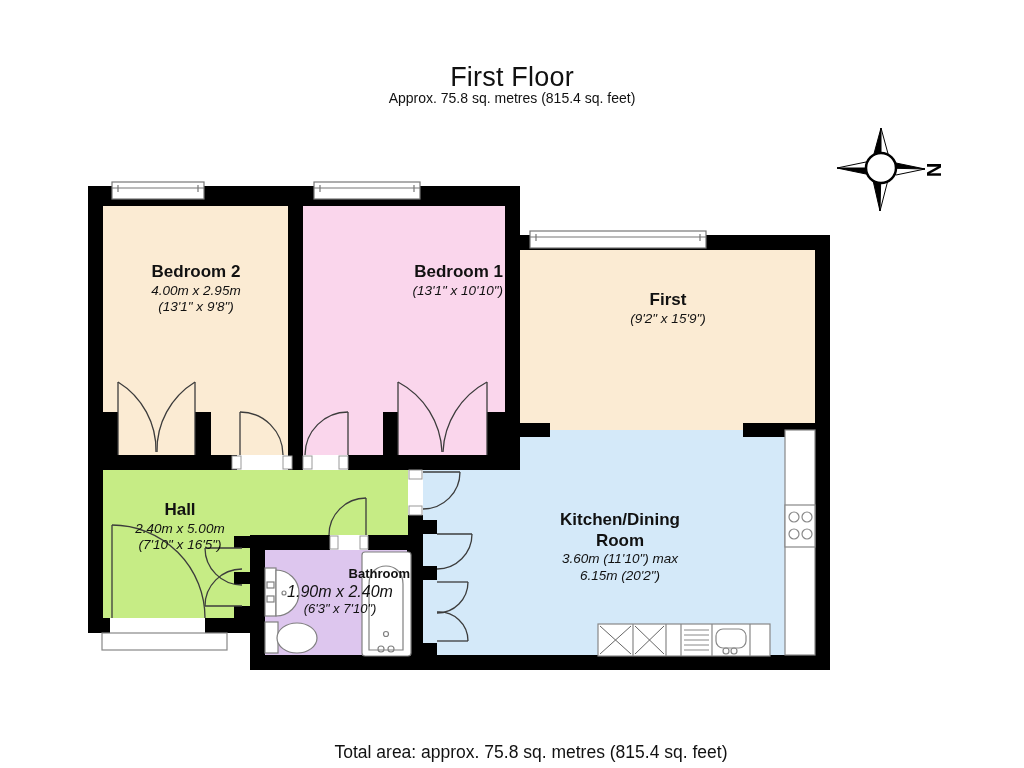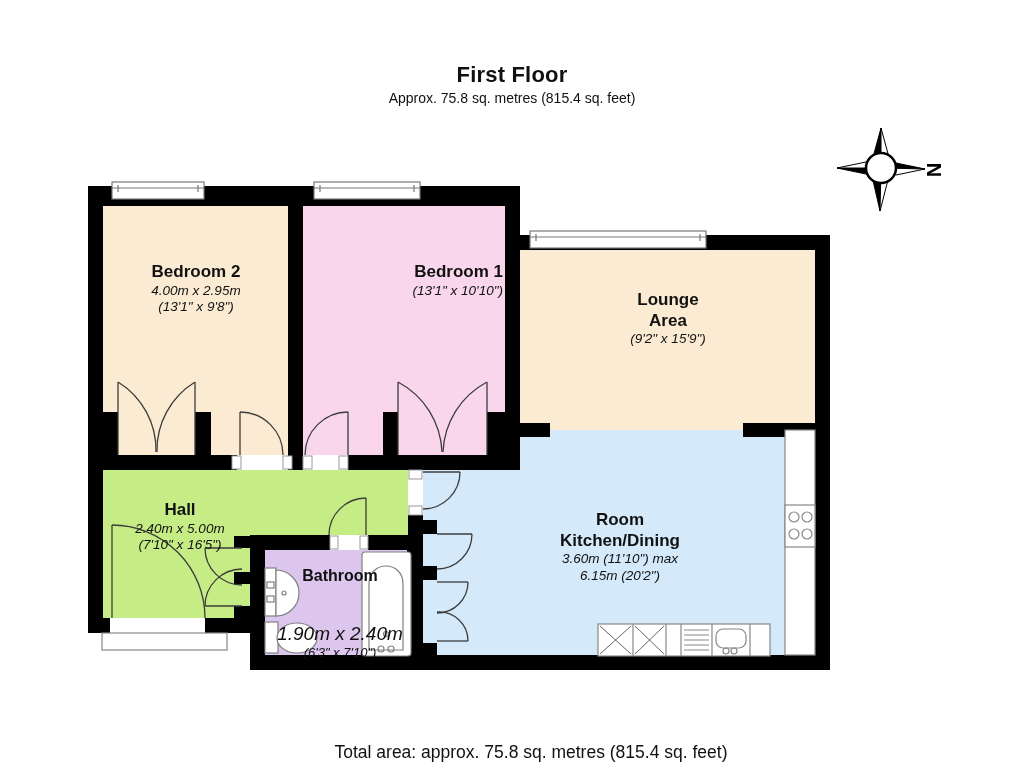--- a/index.html
+++ b/index.html
@@ -1,19 +1,19 @@
 <!DOCTYPE html>
 <html><head>
 <meta charset="utf-8">
 <style>
   html,body{margin:0;padding:0;background:#fff;}
   #stage{position:relative;width:1024px;height:768px;background:#ffffff;overflow:hidden;
          font-family:"Liberation Sans", sans-serif;color:#111;}
   .hdr{position:absolute;left:0;width:1024px;text-align:center;}
-  #title{top:62px;font-size:22px;font-weight:bold;letter-spacing:.2px;}
+  #title{top:62px;font-size:27px;font-weight:normal;letter-spacing:.2px;}
   #subtitle{top:90px;font-size:14px;}
   #footer{top:742px;font-size:17.5px;margin-left:19px;}
   svg{position:absolute;left:0;top:0;}
   .room-label{position:absolute;text-align:center;line-height:1.22;}
   .room-name{font-weight:bold;font-size:17px;}
   .room-dims{font-size:13.5px;font-style:italic;}
 </style>
 </head>
 <body>
 
@@ -236,39 +236,38 @@
     <div class="room-dims">4.00m x 2.95m</div>
     <div class="room-dims">(13'1" x 9'8")</div>
   </div>
 
   <div class="room-label" style="left:303px;top:262px;width:200px;text-align:right;">
     <div class="room-name">Bedroom 1</div>
     <div class="room-dims">(13'1" x 10'10")</div>
   </div>
 
   <div class="room-label" style="left:543px;top:290px;width:250px;">
-    <div class="room-name">Lounge</div>
-    <div class="room-name">Area</div>
+    <div class="room-name">First</div>
     <div class="room-dims">(9'2" x 15'9")</div>
   </div>
 
   <div class="room-label" style="left:105px;top:500px;width:150px;">
     <div class="room-name">Hall</div>
     <div class="room-dims">2.40m x 5.00m</div>
     <div class="room-dims">(7'10" x 16'5")</div>
   </div>
 
   <div class="room-label" style="left:270px;top:566px;width:140px;">
-    <div class="room-name" style="font-size:16px;">Bathroom</div>
-    <div class="room-dims" style="font-size:19px;margin-top:36px;">1.90m x 2.40m</div>
+    <div class="room-name" style="font-size:13px;text-align:right;">Bathroom</div>
+    <div class="room-dims" style="font-size:16px;">1.90m x 2.40m</div>
     <div class="room-dims" style="font-size:13px;">(6'3" x 7'10")</div>
   </div>
 
   <div class="room-label" style="left:520px;top:510px;width:200px;">
+    <div class="room-name">Kitchen/Dining</div>
     <div class="room-name">Room</div>
-    <div class="room-name">Kitchen/Dining</div>
     <div class="room-dims">3.60m (11'10") max</div>
     <div class="room-dims">6.15m (20'2")</div>
   </div>
 
   <div class="hdr" id="footer">Total area: approx.  75.8 sq. metres (815.4 sq. feet)</div>
 
 </div>
 
 </body></html>

